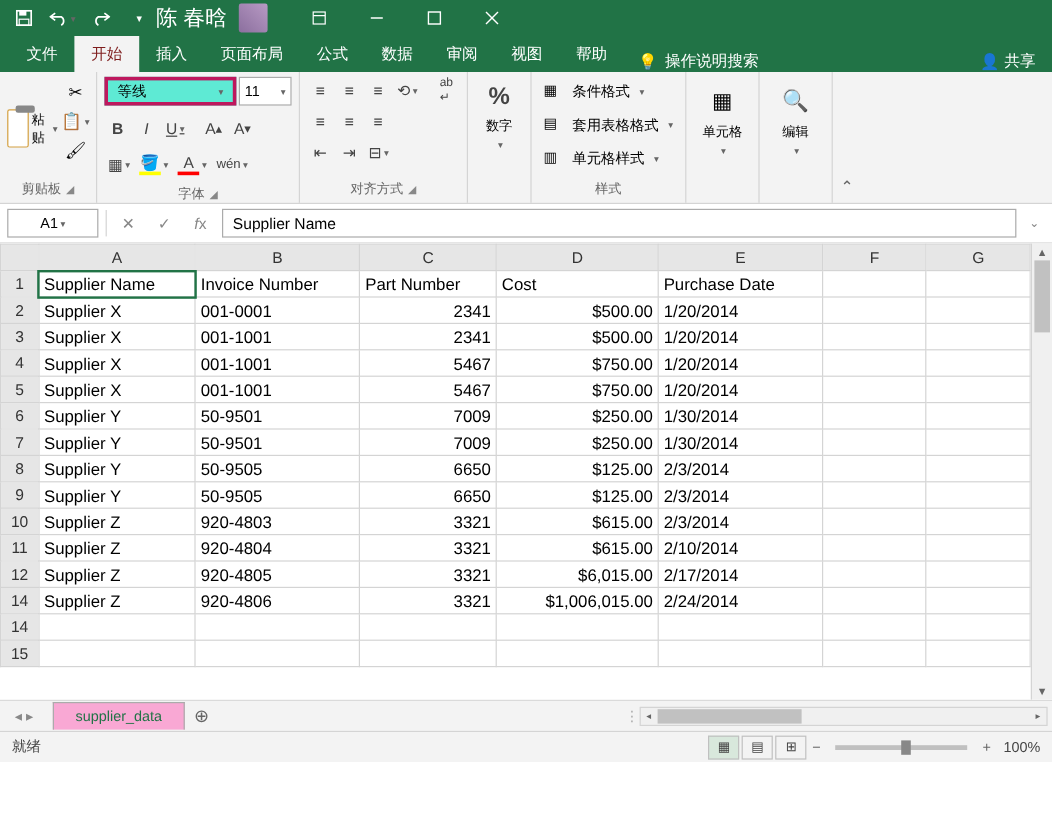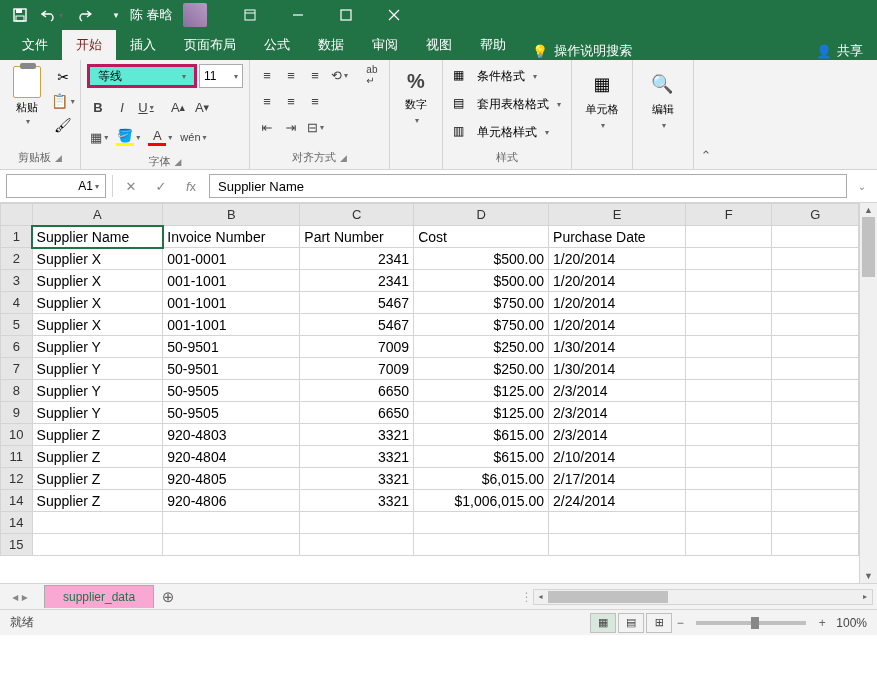--- a/index.html
+++ b/index.html
@@ -3,38 +3,38 @@
 <meta charset="utf-8">
 <style>
 * { margin: 0; padding: 0; box-sizing: border-box; font-family: "Microsoft YaHei", "Segoe UI", sans-serif; }
 body { width: 877px; height: 679px; background: #fff; overflow: hidden; font-size: 13px; }
 
 .titlebar { background: #217346; height: 30px; display: flex; align-items: center; color: #fff; padding: 0 6px; }
 .titlebar .qat { display: flex; gap: 4px; align-items: center; }
 .titlebar .qat .btn { width: 28px; height: 26px; display: flex; align-items: center; justify-content: center; color: #fff; }
 .titlebar .title { flex: 1; text-align: center; font-size: 13px; }
 .titlebar .right { display: flex; align-items: center; gap: 2px; }
-.titlebar .right .user { margin-right: 8px; font-size: 13px; text-align: right; }
+.titlebar .right .user { margin-right: 8px; font-size: 18px; text-align: right; }
 .titlebar .avatar { width: 24px; height: 24px; border-radius: 2px; background: linear-gradient(45deg, #8b6f9e, #b89ac4); margin-right: 18px; }
 .titlebar .win-btn { width: 46px; height: 30px; display: flex; align-items: center; justify-content: center; color: #fff; }
 
 .tabs { background: #217346; display: flex; align-items: flex-end; height: 30px; padding-left: 8px; color: #fff; font-size: 13px; }
 .tabs .tab { padding: 6px 14px; cursor: pointer; }
 .tabs .tab.active { background: #f3f3f3; color: #7f1d1d; }
 .tabs .spacer { flex: 1; }
 .tabs .tell-me { display: flex; align-items: center; gap: 6px; padding: 0 12px; }
 .tabs .share { display: flex; align-items: center; gap: 4px; padding: 0 14px; }
 
 .ribbon { background: #f3f3f3; height: 110px; display: flex; border-bottom: 1px solid #d4d4d4; }
 .group { border-right: 1px solid #d4d4d4; padding: 4px 6px 2px; display: flex; flex-direction: column; }
 .group-body { flex: 1; display: flex; gap: 4px; }
 .group-label { text-align: center; font-size: 11px; color: #666; padding: 2px 0; display: flex; justify-content: center; align-items: center; gap: 4px; }
 .group-label .launcher { font-size: 9px; color: #888; }
 
-.clipboard .paste { width: 42px; display: flex; flex-direction: column; align-items: center; gap: 2px; padding-top: 2px; font-size: 11px; }
+.clipboard .paste { width: 42px; display: flex; flex-direction: row; align-items: center; gap: 2px; padding-top: 2px; font-size: 11px; }
 .clipboard .paste-icon { width: 28px; height: 32px; background: #fff; border: 1px solid #d4a040; border-radius: 2px; position: relative; }
 .clipboard .paste-icon::before { content: ""; position: absolute; top: -4px; left: 6px; width: 16px; height: 6px; background: #888; border-radius: 2px; }
 .clipboard .side { display: flex; flex-direction: column; gap: 6px; padding-top: 4px; }
 .clipboard .side .ico { width: 22px; height: 18px; display: flex; align-items: center; justify-content: center; font-size: 14px; }
 
 .font-group .row { display: flex; gap: 2px; align-items: center; margin-bottom: 4px; }
 .font-name { width: 110px; height: 24px; border: 3px solid #be185d; background: #5eead4; display: flex; align-items: center; padding: 0 8px; font-size: 12px; justify-content: space-between; }
 .font-size { width: 44px; height: 24px; border: 1px solid #ababab; background: #fff; display: flex; align-items: center; padding: 0 4px; font-size: 12px; justify-content: space-between; }
 .font-group .btns { display: flex; gap: 2px; }
 .rbtn { min-width: 22px; height: 22px; display: flex; align-items: center; justify-content: center; font-size: 13px; color: #444; padding: 0 3px; }
@@ -52,21 +52,21 @@
 
 .styles-group .item { display: flex; align-items: center; gap: 6px; font-size: 12px; height: 24px; padding: 0 4px; }
 .styles-group .item-icon { width: 18px; height: 16px; }
 
 .cells-group .big, .editing-group .big { width: 48px; display: flex; flex-direction: column; align-items: center; padding-top: 6px; font-size: 11px; gap: 4px; }
 .big-ico { width: 28px; height: 28px; display: flex; align-items: center; justify-content: center; font-size: 18px; }
 
 .collapse-btn { width: 24px; border: none; display: flex; align-items: flex-end; justify-content: center; padding-bottom: 6px; color: #666; }
 
 .formula-bar { height: 33px; background: #fff; border-bottom: 1px solid #d4d4d4; display: flex; align-items: center; padding: 4px 6px; gap: 6px; }
-.name-box { width: 100px; height: 24px; border: 1px solid #ababab; display: flex; align-items: center; padding: 0 6px; font-size: 12px; justify-content: flex-end; }
+.name-box { width: 76px; height: 24px; border: 1px solid #ababab; display: flex; align-items: center; padding: 0 6px; font-size: 12px; justify-content: center; }
 .fb-sep { width: 1px; height: 22px; background: #d4d4d4; }
 .fb-btn { width: 24px; height: 24px; display: flex; align-items: center; justify-content: center; color: #888; font-size: 13px; }
 .fb-input { flex: 1; height: 24px; border: 1px solid #ababab; padding: 0 8px; font-size: 13px; display: flex; align-items: center; }
 .fb-expand { width: 18px; color: #888; font-size: 10px; text-align: center; }
 
 .grid-area { height: 380px; display: flex; background: #fff; position: relative; }
 .grid-main { flex: 1; overflow: hidden; }
 .grid-scroll-v { width: 18px; background: #f0f0f0; border-left: 1px solid #d4d4d4; position: relative; }
 .grid-scroll-v .thumb { position: absolute; top: 14px; left: 2px; right: 2px; height: 60px; background: #c1c1c1; }
 .grid-scroll-v .arrow { position: absolute; left: 0; right: 0; height: 14px; display: flex; align-items: center; justify-content: center; font-size: 9px; color: #666; }

